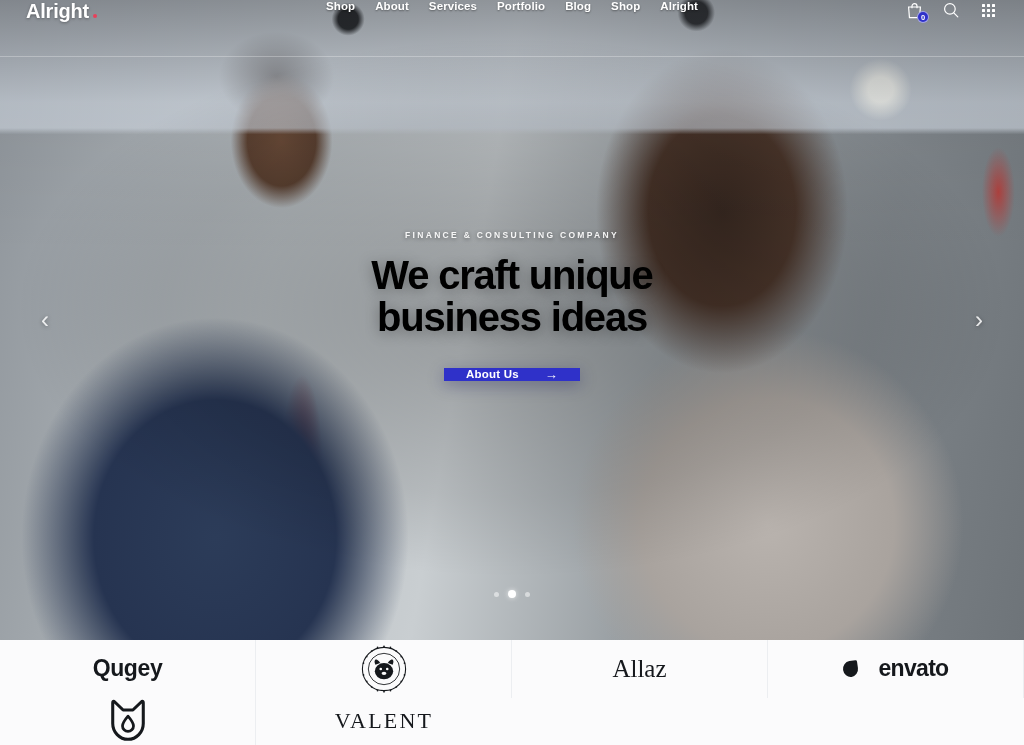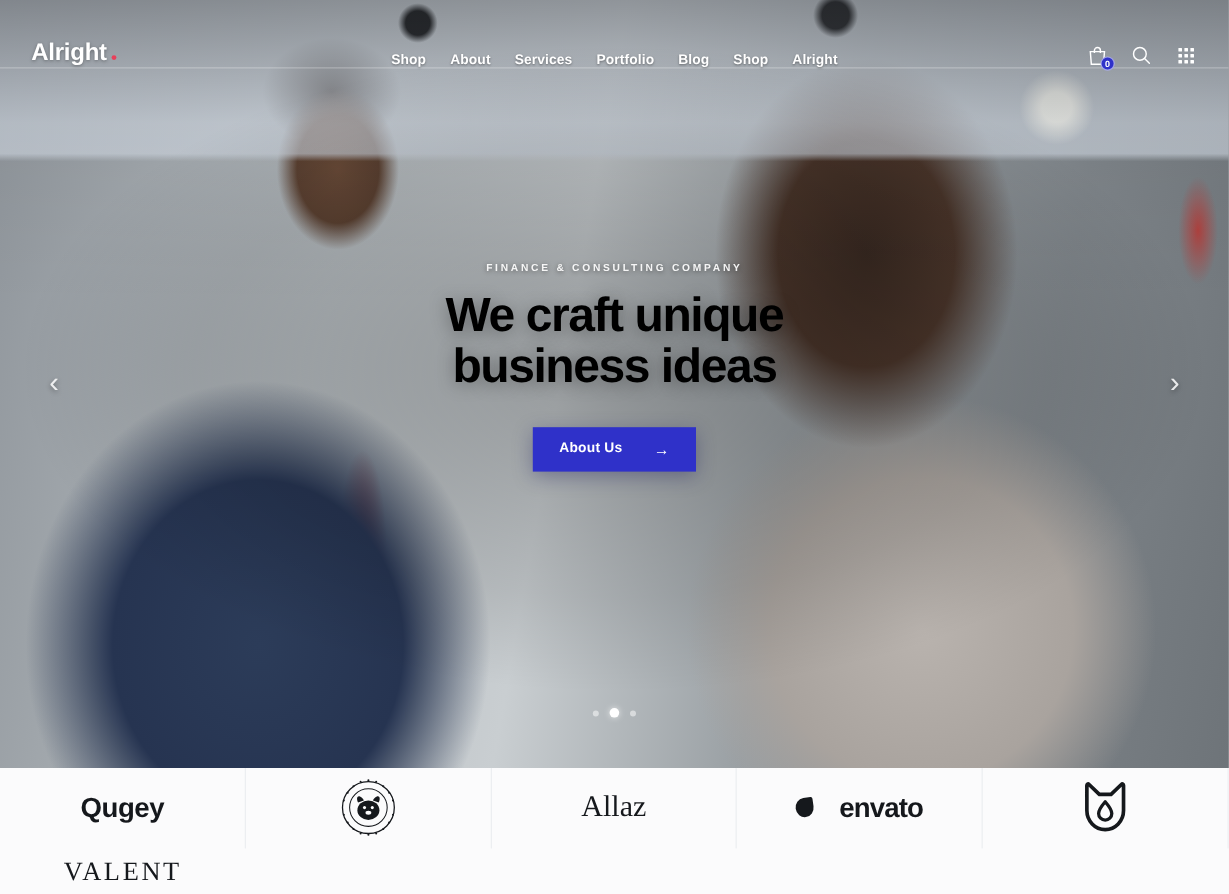--- a/index.html
+++ b/index.html
@@ -68,21 +68,21 @@
       radial-gradient(ellipse 62% 54% at 50% 48%, rgba(0,0,0,.26) 0%, rgba(0,0,0,.10) 55%, rgba(0,0,0,0) 78%),
       linear-gradient(180deg, rgba(0,0,0,.30) 0%, rgba(0,0,0,.04) 16%, rgba(0,0,0,0) 40%);
   }
 
   
   .site-header {
     position: absolute;
     top: 0; left: 0; right: 0;
     height: 57px;
     display: flex;
-    align-items: flex-end;
+    align-items: flex-start;
     padding: 0 26px;
     border-bottom: 1px solid rgba(255,255,255,.28);
     z-index: 20;
   }
 
   .brand {
     display: flex;
     align-items: baseline;
     gap: 2px;
     cursor: pointer;
@@ -195,21 +195,21 @@
   .hero-title span { display: block; }
 
   .hero-cta {
     margin-top: 30px;
     display: inline-flex;
     align-items: center;
     gap: 26px;
     background: #2f31c9;
     color: #fff;
     border: none;
-    padding: 12px 22px;
+    padding: 0 22px;
     font-family: inherit;
     font-size: 11.5px;
     font-weight: bold;
     letter-spacing: .2px;
     cursor: pointer;
     box-shadow: 0 4px 16px rgba(20,22,90,.35);
     justify-content: center;
   }
   .cta-arrow { font-size: 13px; line-height: 1; }
 
@@ -256,21 +256,21 @@
     box-shadow: 0 0 5px rgba(255,255,255,.7);
   }
 
   
   .logo-strip {
     position: absolute;
     left: 0; right: 0;
     top: 640px;
     height: 105px;
     display: grid;
-    grid-template-columns: repeat(5, 1fr);
+    grid-template-columns: repeat(4, 1fr);
     background: #fbfbfc;
   }
   .logo-cell {
     display: flex;
     align-items: center;
     justify-content: center;
     border-right: 1px solid #eceef1;
     cursor: pointer;
   }
   .logo-cell:last-child { border-right: none; }

